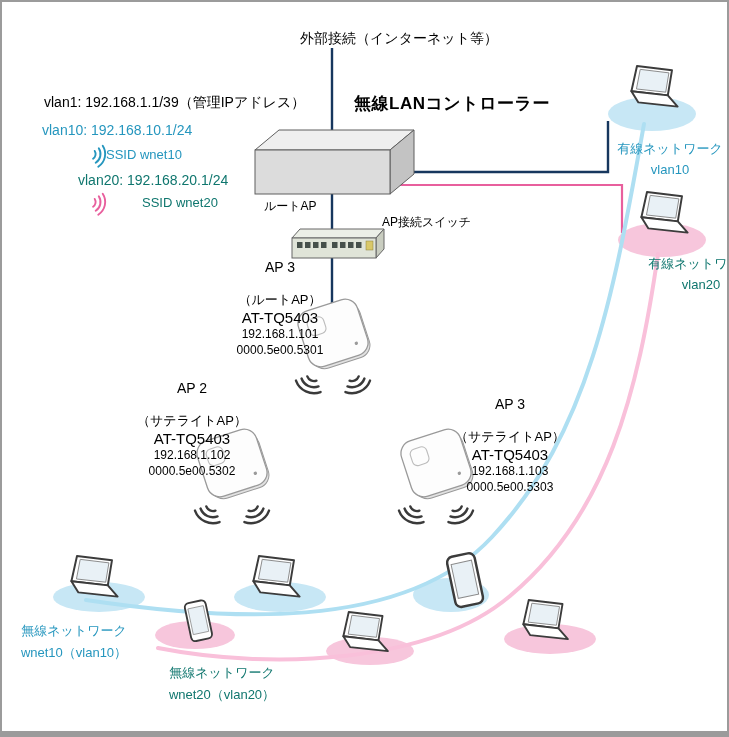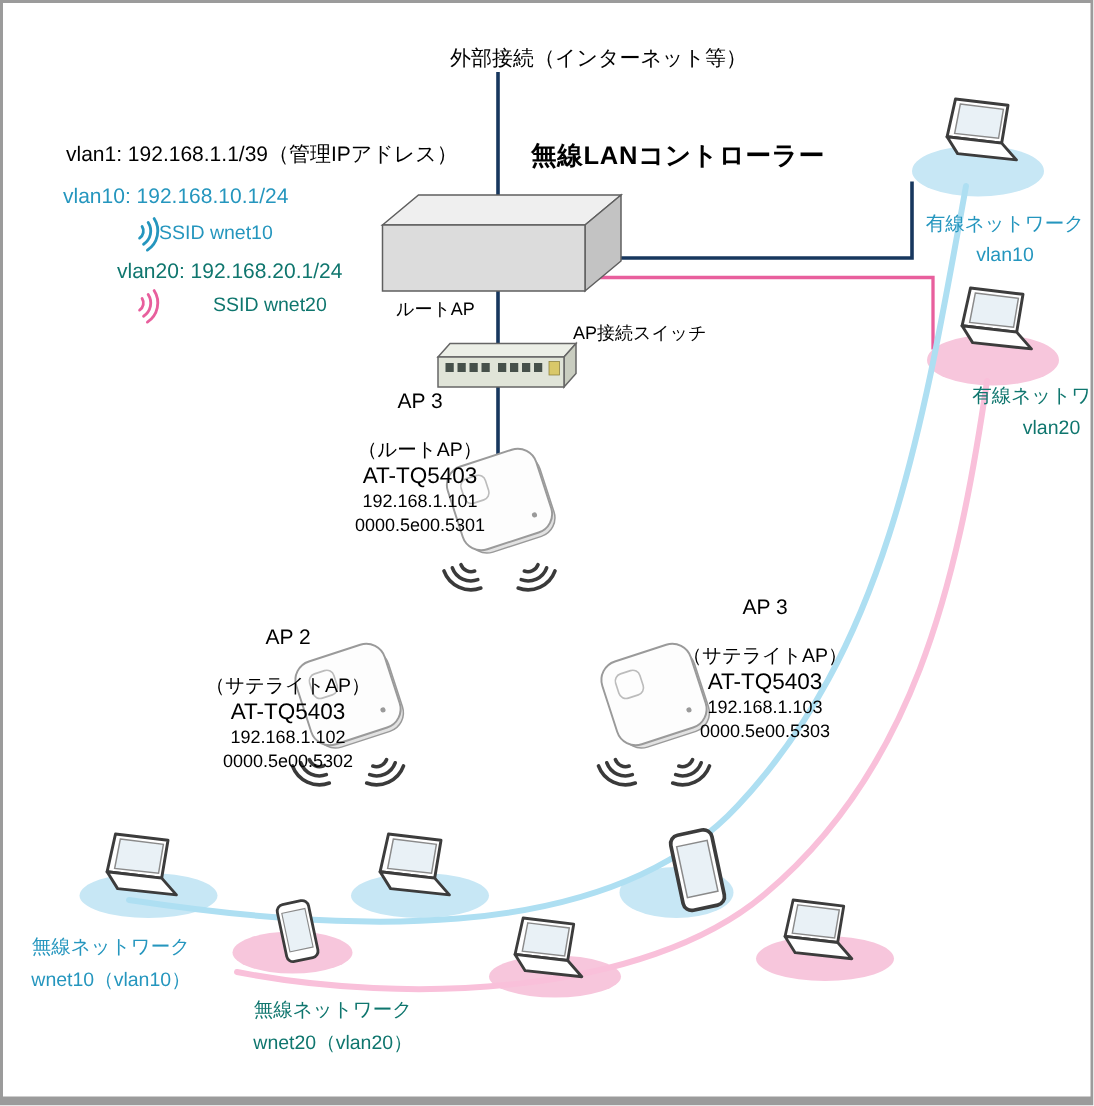--- a/index.html
+++ b/index.html
@@ -139,21 +139,21 @@
   <div class="lbl t12" style="left:380px;top:213px;">AP接続スイッチ</div>
 
   <div class="ap-block" style="left:210px;top:257px;">
     <div class="ap-name">AP 3</div>
     <div class="ap-role">（ルートAP）</div>
     <div class="ap-model">AT-TQ5403</div>
     <div class="ap-ip">192.168.1.101</div>
     <div class="ap-mac">0000.5e00.5301</div>
   </div>
 
-  <div class="ap-block" style="left:122px;top:414px;">
+  <div class="ap-block" style="left:122px;top:378px;">
     <div class="ap-name">AP 2</div>
     <div class="ap-role">（サテライトAP）</div>
     <div class="ap-model">AT-TQ5403</div>
     <div class="ap-ip">192.168.1.102</div>
     <div class="ap-mac">0000.5e00.5302</div>
   </div>
 
   <div class="ap-block" style="left:440px;top:394px;">
     <div class="ap-name">AP 3</div>
     <div class="ap-role">（サテライトAP）</div>

